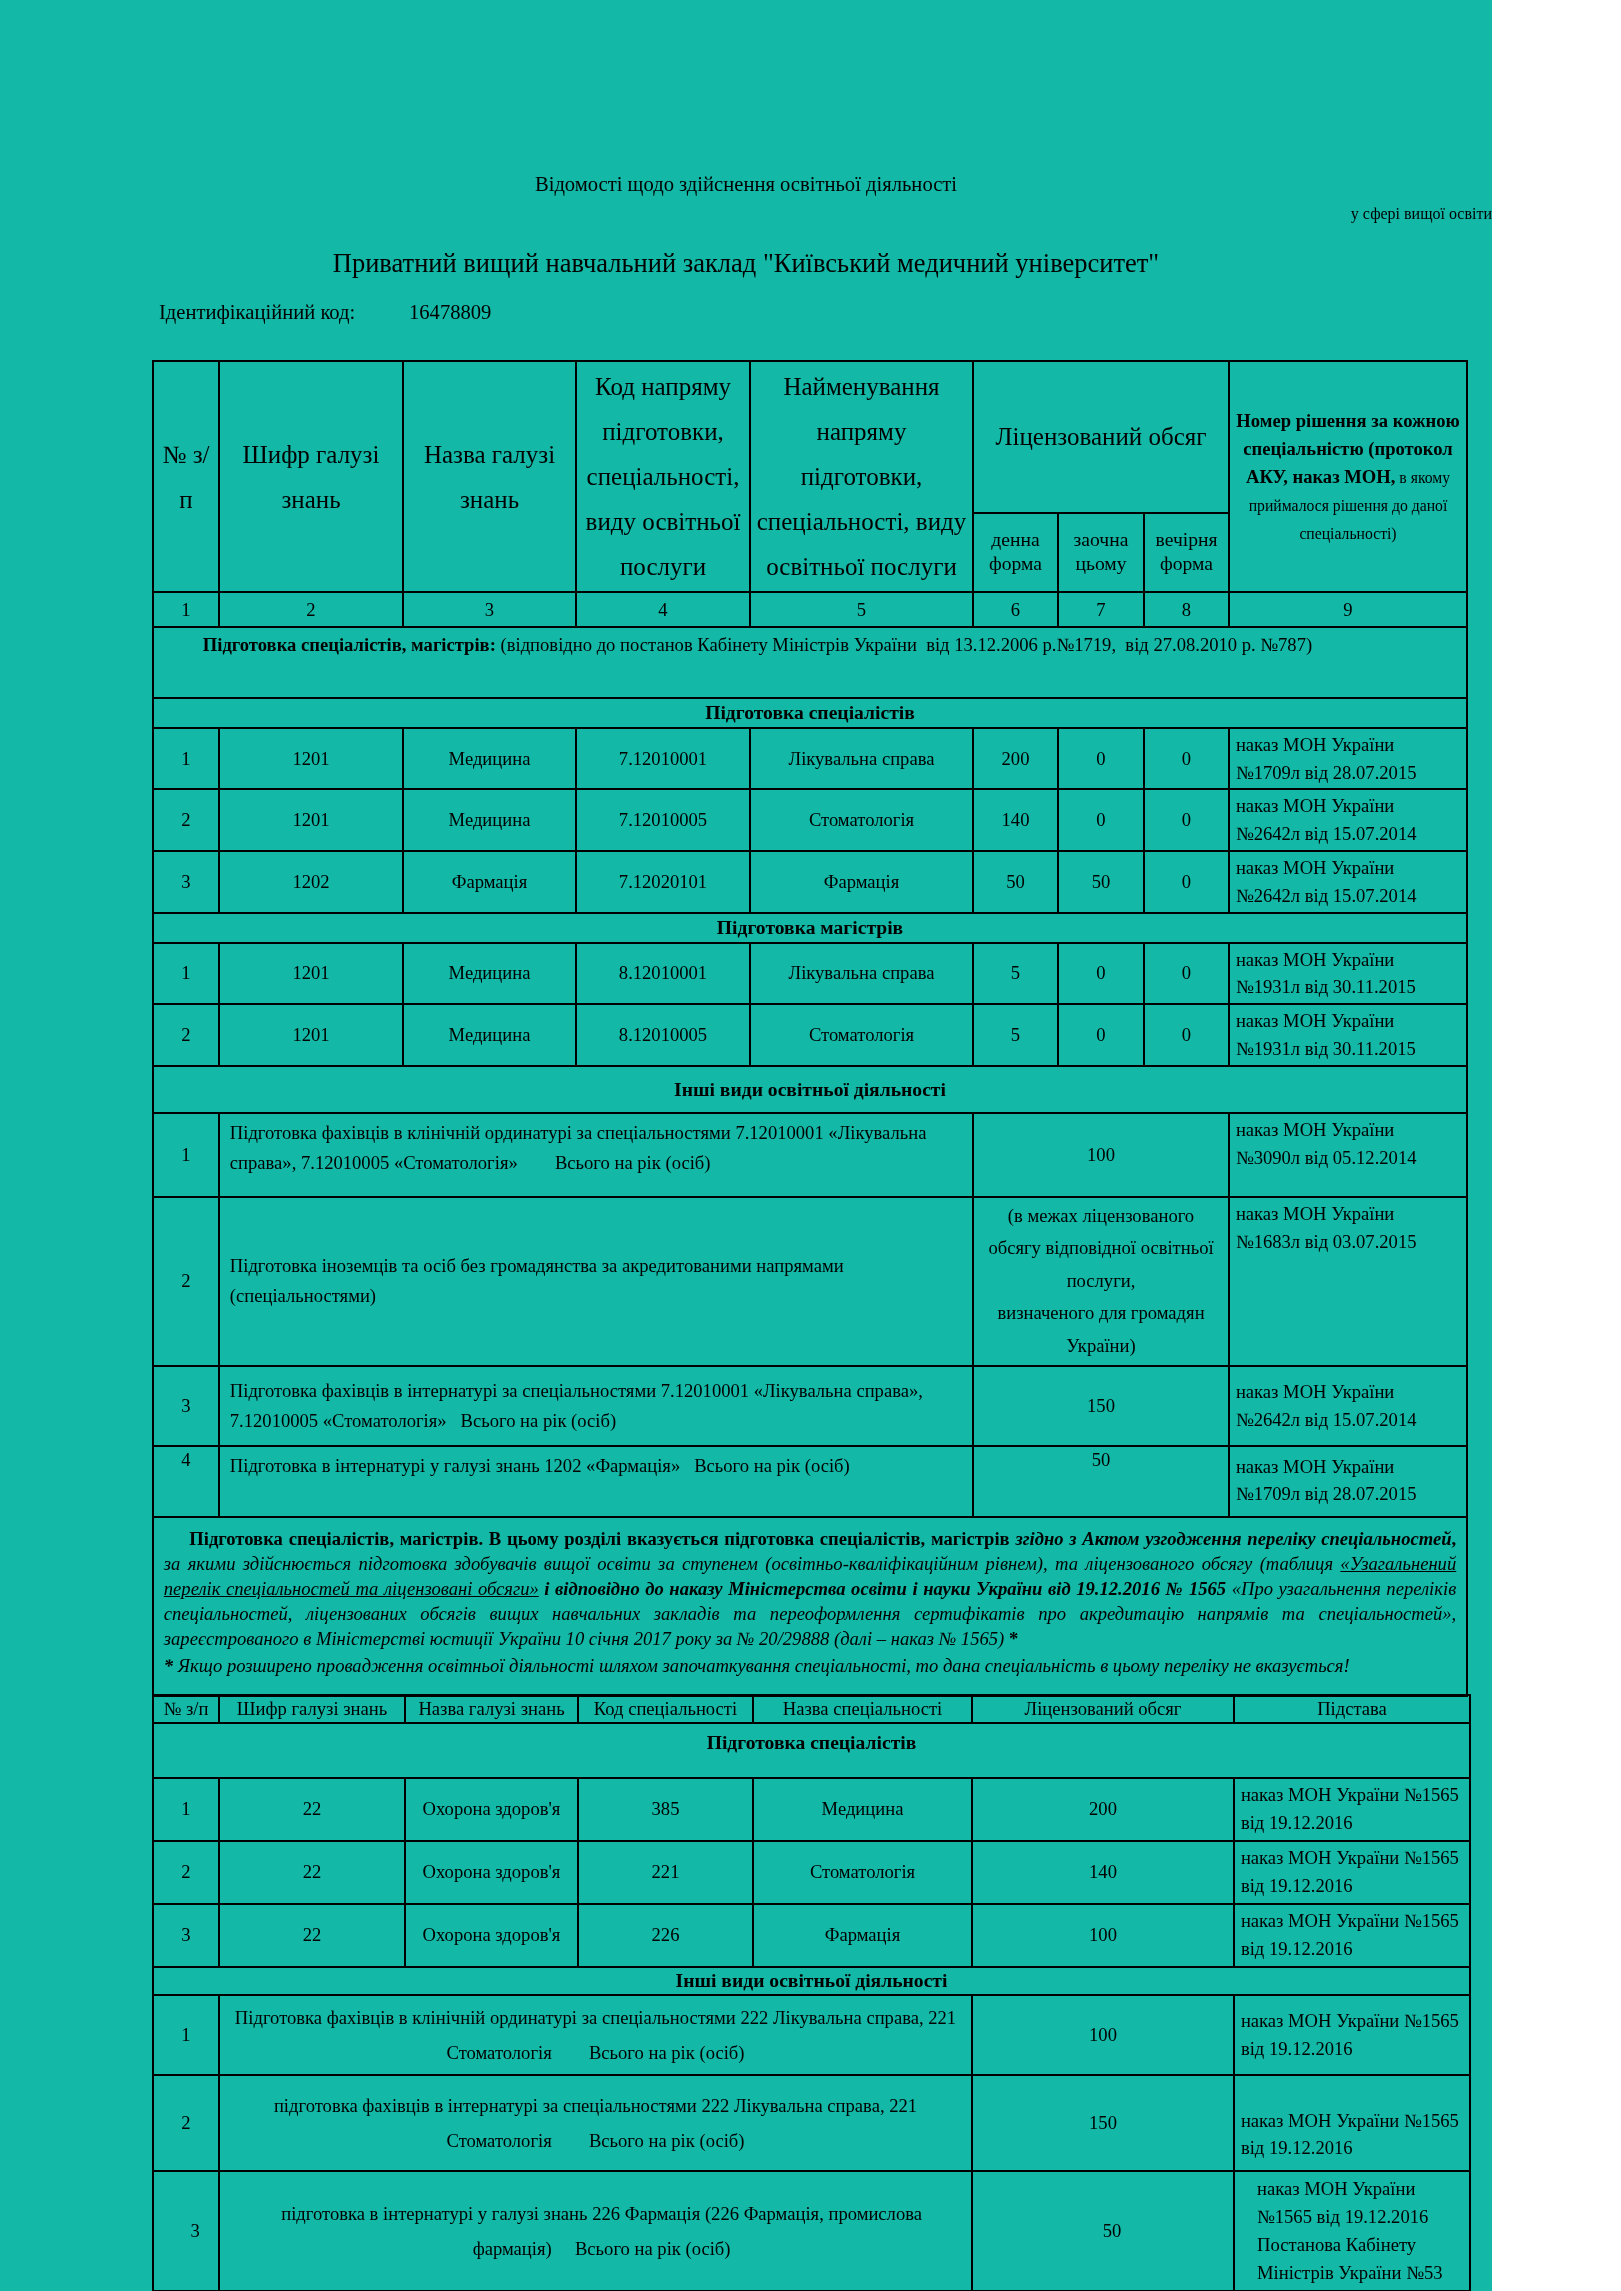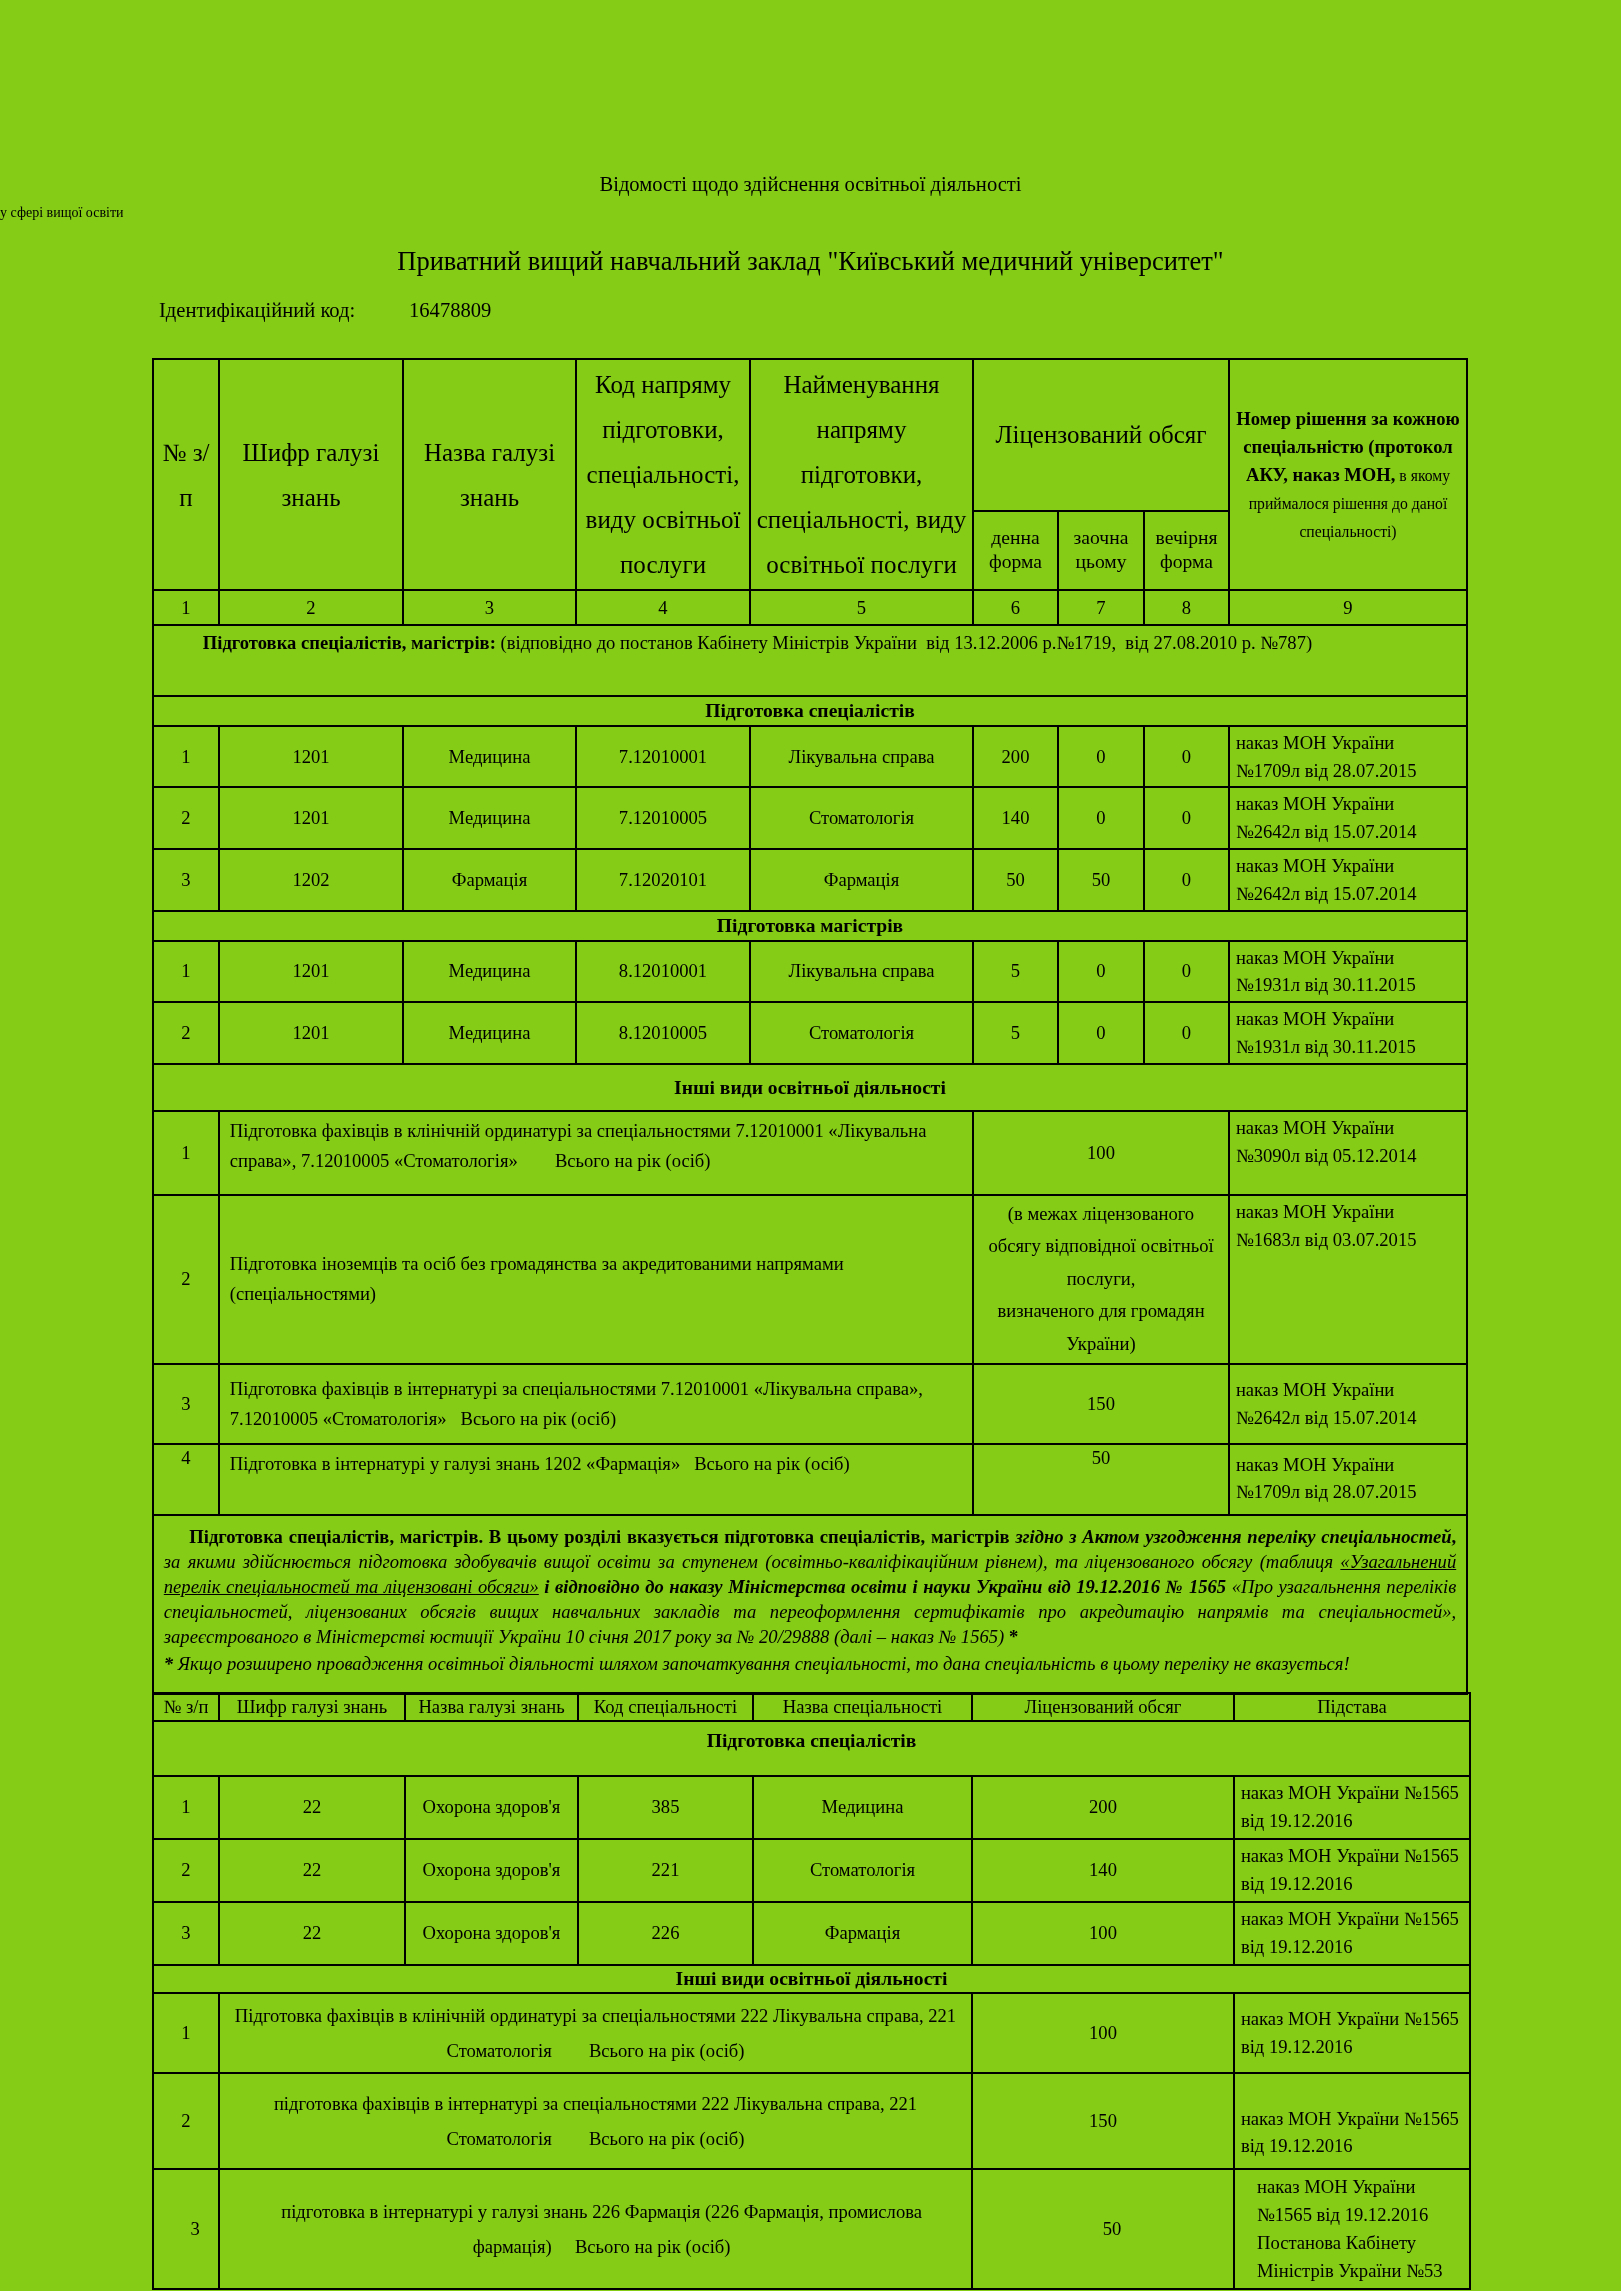--- a/index.html
+++ b/index.html
@@ -1,21 +1,21 @@
 <!DOCTYPE html>
 <html><head>
 <meta charset="utf-8">
 <style>
   html,body{margin:0;padding:0;background:#fff;}
   body{width:1621px;height:2292px;position:relative;color:#000;
        font-family:"Liberation Serif","DejaVu Serif",serif;}
-  .page{width:1621px;height:2292px;overflow:hidden;background:#84cc16;}
+  .page{width:1492px;height:2292px;overflow:hidden;background:#14b8a6;}
 
   .title1{padding-top:173px;text-align:center;font-size:20.6px;}
-  .title2{margin-top:8.8px;text-align:left;font-size:14px;}
+  .title2{margin-top:8.8px;text-align:right;font-size:16px;}
   .org{margin-top:25.5px;text-align:center;font-size:26.5px;font-weight:normal;}
   .meta{position:relative;font-size:20.6px;height:26.5px;}
   #idline{margin-top:21.6px;}
   #addrline{margin-top:5.9px;}
   .meta .lab{position:absolute;left:159px;white-space:nowrap;}
   #idline .val{position:absolute;left:409px;text-align:right;}
   #addrline .val{position:absolute;left:586px;white-space:nowrap;}
 
   table.t{border-collapse:collapse;table-layout:fixed;margin-left:152px;width:1316px;
           border:2.9px solid #000;}

